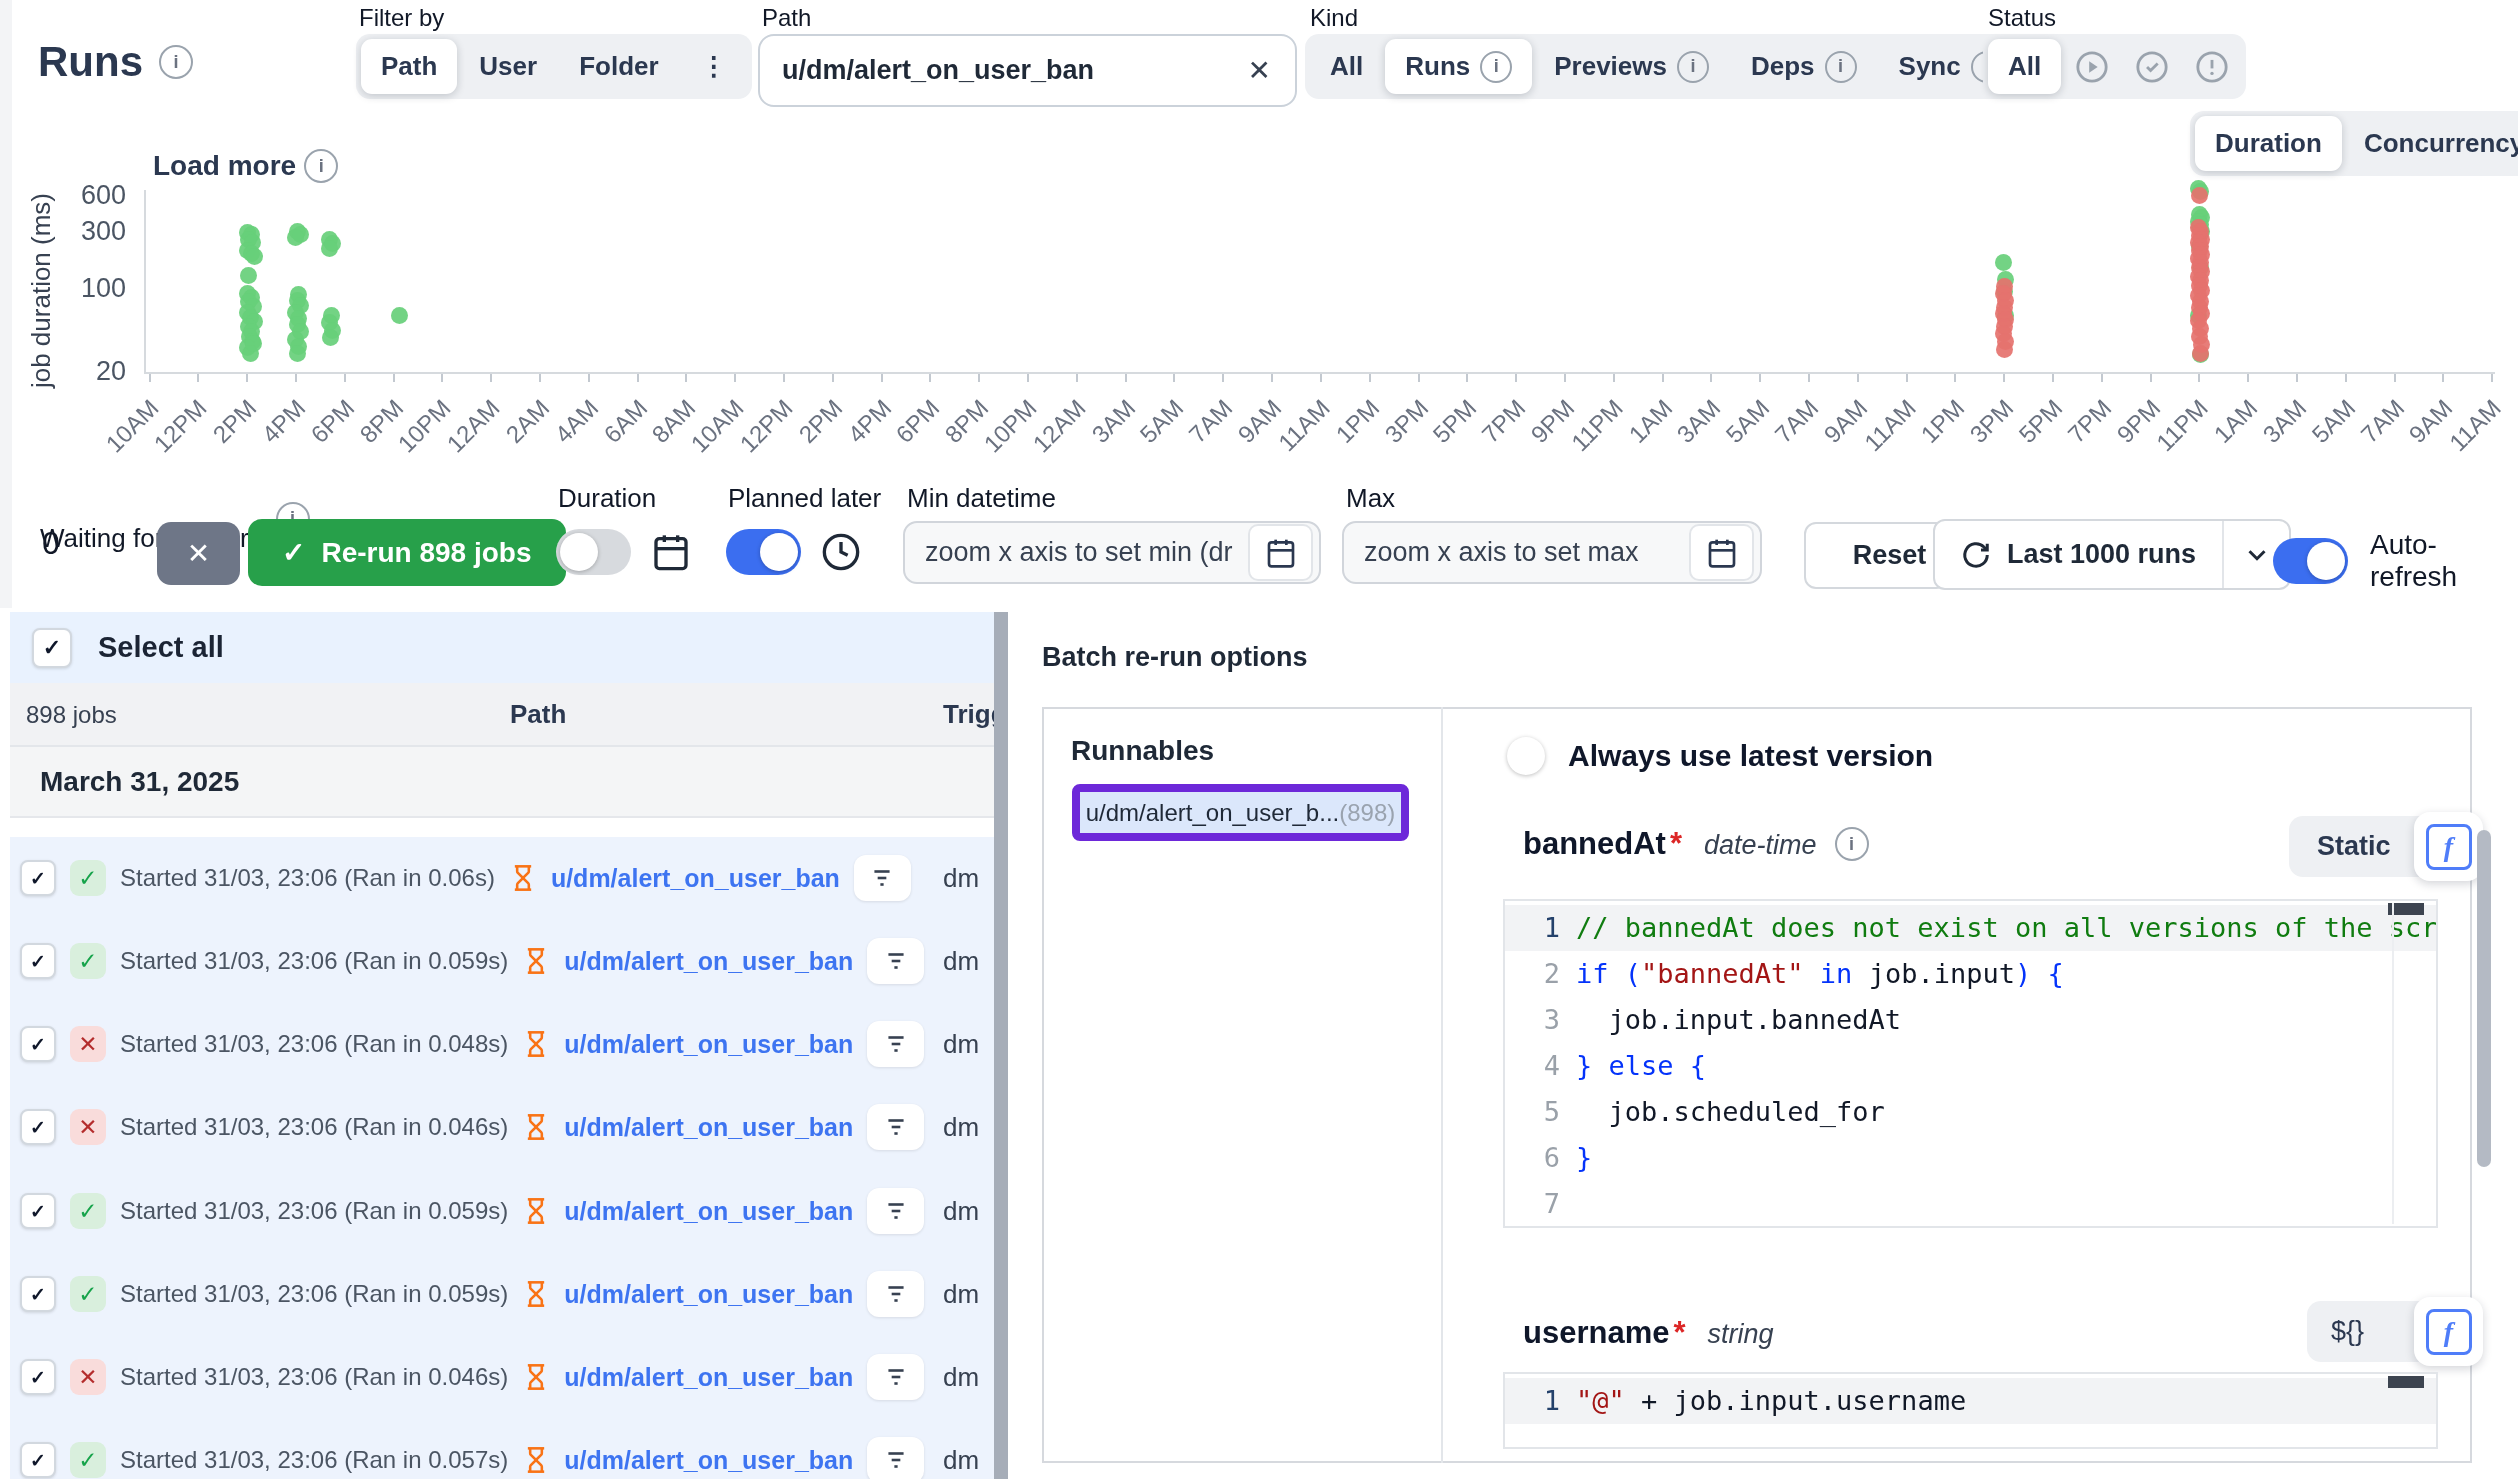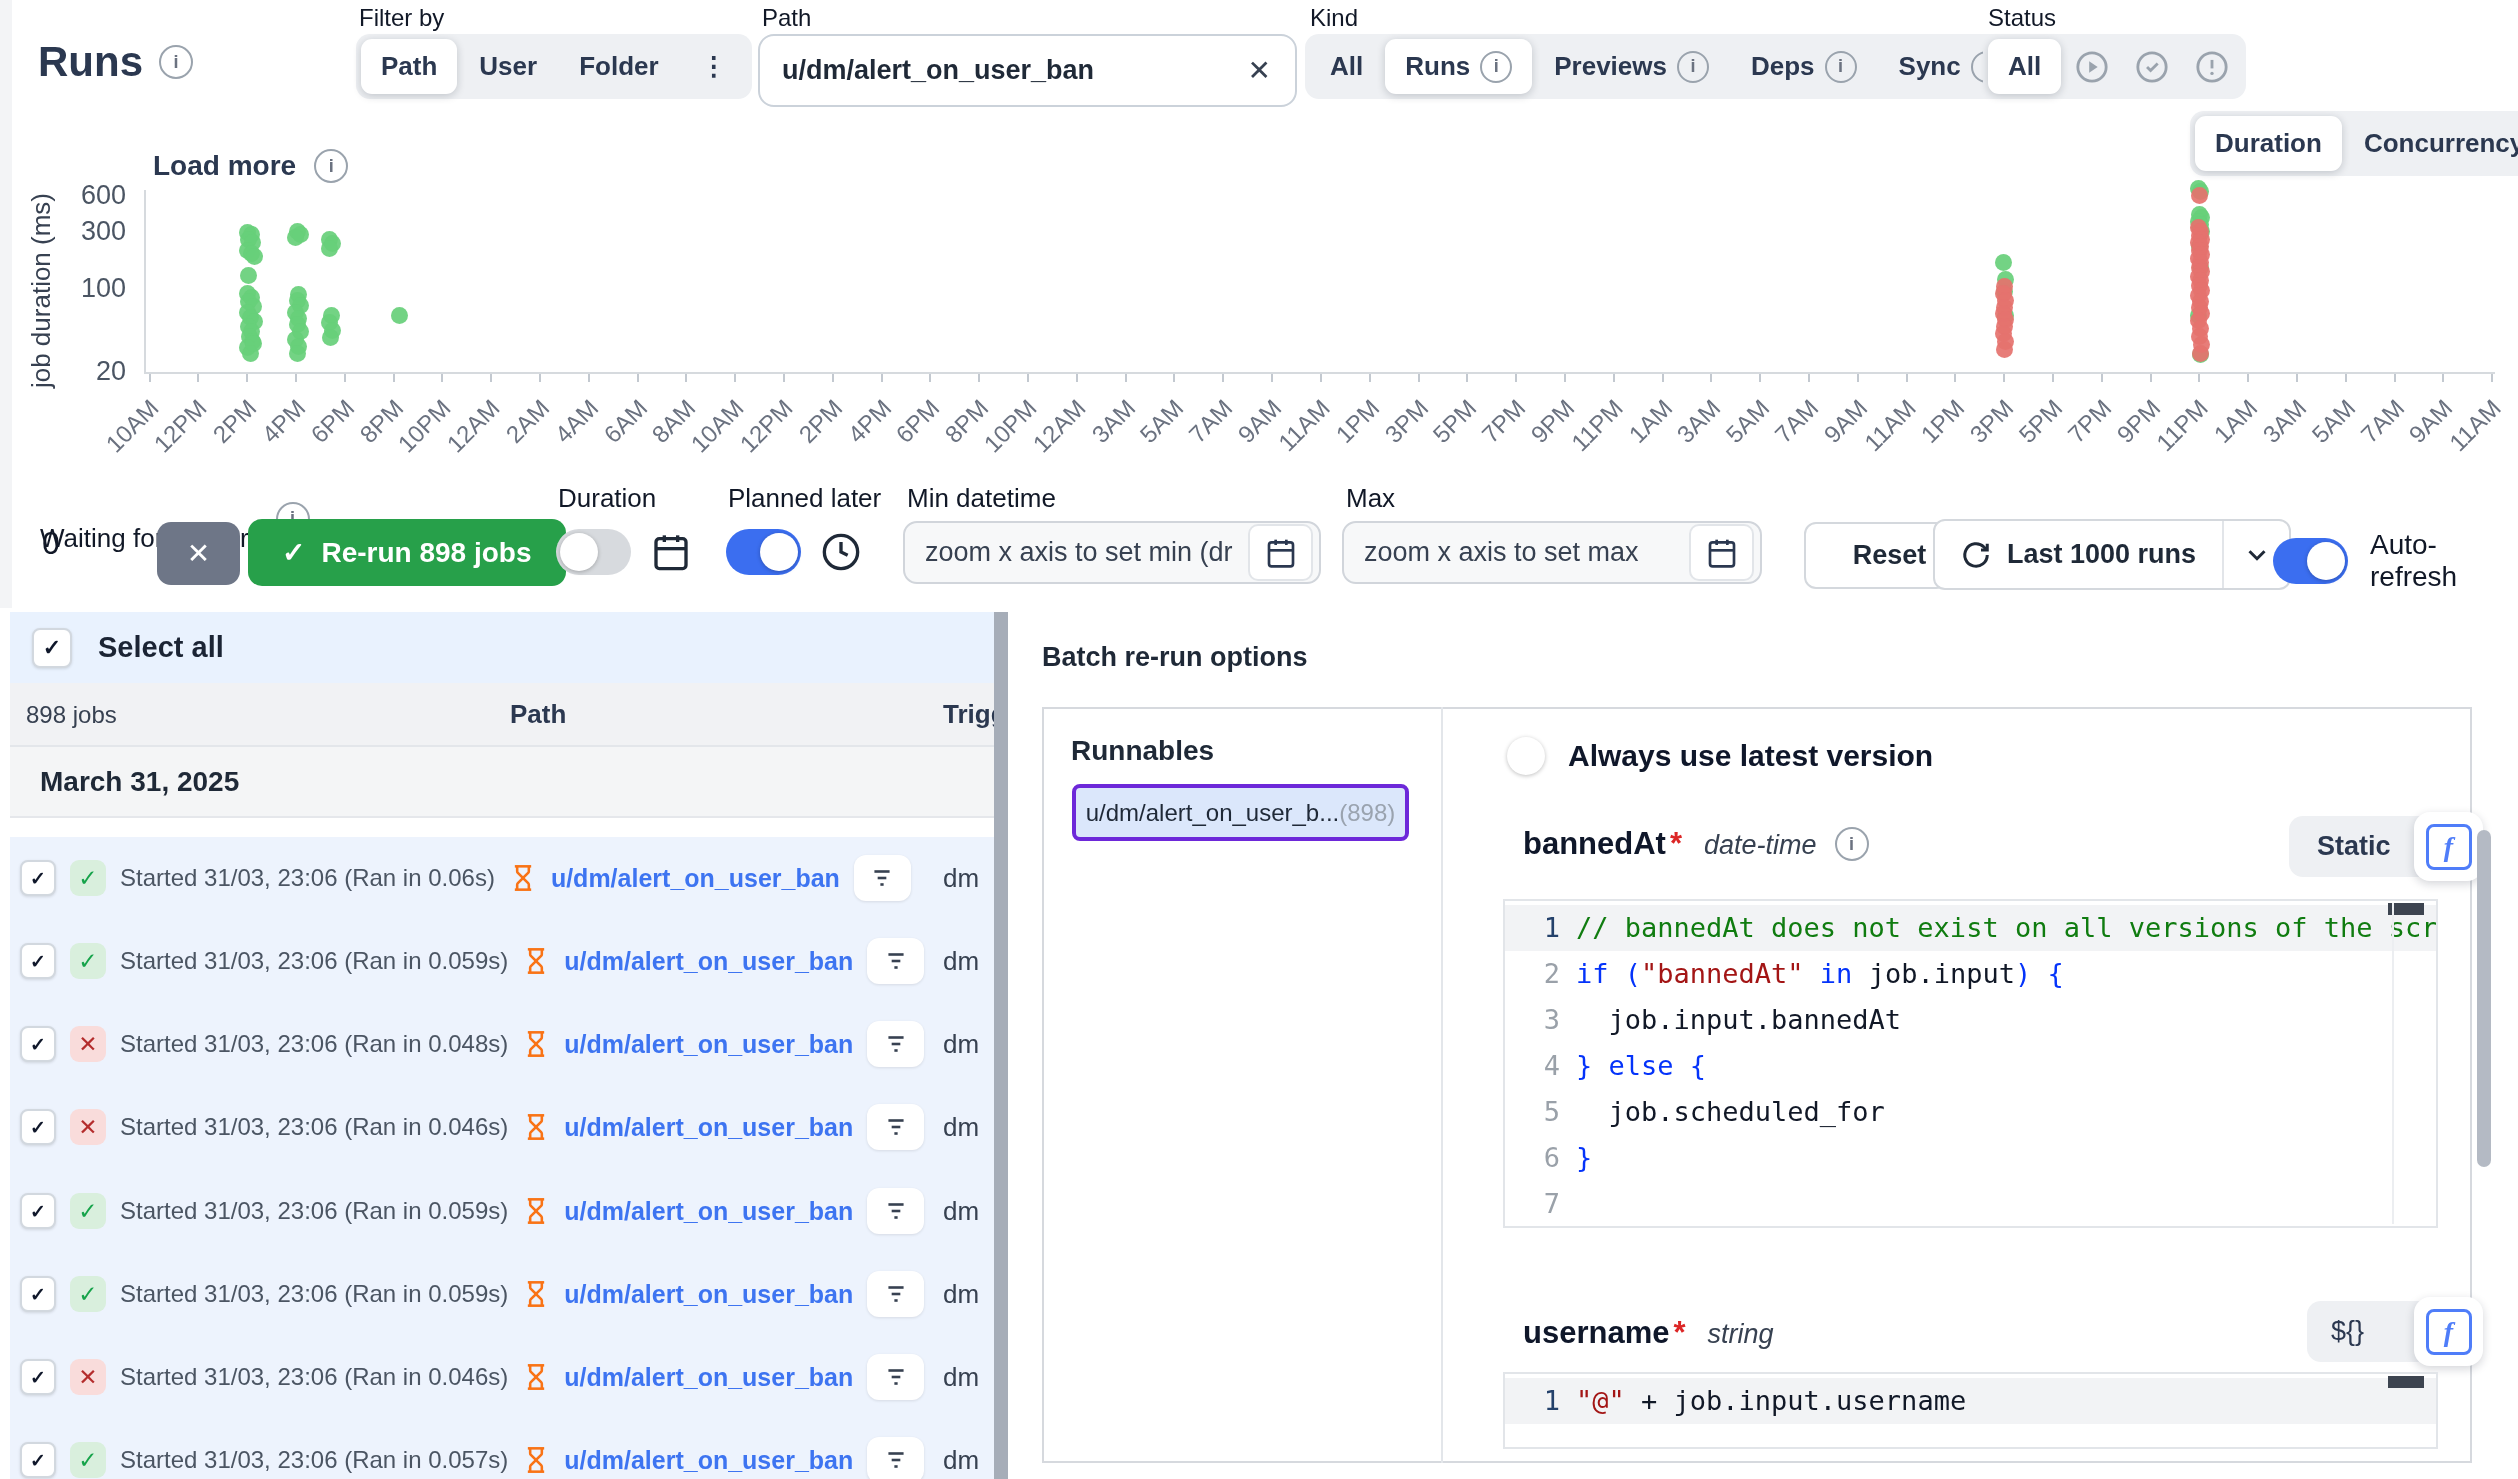--- a/index.html
+++ b/index.html
@@ -19,21 +19,21 @@
          border:2px solid #9aa3ad;color:#6b7280;font-size:18px;font-weight:700;font-style:normal;flex:0 0 auto;}
   .kebab{font-size:30px;font-weight:700;color:#2b3850;padding:0 10px;}
   .input-box{background:#fff;border:2px solid #cbd2da;border-radius:16px;display:flex;align-items:center;}
   .path-input{left:758px;top:34px;width:493px;height:69px;padding:0 20px 0 22px;}
   .path-input .val{flex:1;font-size:27px;font-weight:700;color:#1f2937;white-space:nowrap;overflow:hidden;}
   .clear-x{font-size:28px;color:#374151;cursor:pointer;padding:0 4px;}
   .btn-dark{background:#3d4a66;color:#fff;border-radius:12px;display:flex;align-items:center;justify-content:center;
             gap:16px;font-size:27px;font-weight:700;cursor:pointer;}
 
   
-  .load-more{left:153px;top:149px;display:flex;align-items:center;gap:18px;font-size:28px;font-weight:700;color:#2b3850;cursor:pointer;}
+  .load-more{left:153px;top:149px;display:flex;align-items:center;gap:8px;font-size:28px;font-weight:700;color:#2b3850;cursor:pointer;}
   .yaxis-title{left:-87px;top:275px;width:257px;text-align:center;transform:rotate(-90deg);font-size:26px;color:#374151;}
   .ylab{position:absolute;width:69px;text-align:right;font-size:27px;color:#4b5563;}
   .axis-x{left:144px;top:372px;width:2351px;height:2px;background:#d6dade;}
   .axis-y{left:144px;top:190px;width:2px;height:184px;background:#d6dade;}
   .tickmark{position:absolute;top:374px;width:2px;height:8px;background:#c3c9d0;}
   .xlab{position:absolute;top:394px;width:0;}
   .xlab span{position:absolute;right:4px;top:0;transform:rotate(-45deg);transform-origin:100% 0;
              font-size:24px;color:#6b7280;white-space:nowrap;}
   .pt{position:absolute;width:17px;height:17px;border-radius:50%;opacity:.92;cursor:pointer;}
 
@@ -84,21 +84,21 @@
          justify-content:center;box-shadow:0 1px 3px rgba(0,0,0,.10);cursor:pointer;flex:0 0 auto;}
   .jtrig{position:absolute;left:933px;top:26px;font-size:26px;color:#374151;}
   .jcut{position:absolute;left:984px;top:18px;width:22px;height:48px;background:#fff;border-radius:12px 0 0 12px;}
   .splitter{left:994px;top:612px;width:14px;height:867px;background:#a6adb8;cursor:col-resize;}
 
   
   .rr-title{left:1042px;top:642px;font-size:27px;font-weight:700;color:#1f2937;}
   .rr-box{left:1042px;top:707px;width:1430px;height:756px;border:2px solid #d6d9de;background:#fff;box-sizing:border-box;}
   .runnables-col{left:1042px;top:707px;width:401px;height:756px;border-right:2px solid #e3e6ea;box-sizing:border-box;}
   .runnables-h{left:1071px;top:735px;font-size:28px;font-weight:700;color:#1f2937;}
-  .chip{left:1072px;top:784px;width:337px;height:57px;background:#dbe7fb;border:4px solid #6d28d9;border-radius:8px;
+  .chip{left:1072px;top:784px;width:337px;height:57px;background:#dbe7fb;border:8px solid #6d28d9;border-radius:8px;
         display:flex;align-items:center;justify-content:center;gap:0;font-size:24px;color:#1f2937;cursor:pointer;box-sizing:border-box;}
   .chip .cnt{color:#9aa3af;}
   .latest-label{left:1568px;top:739px;font-size:30px;font-weight:700;color:#0f172a;}
   .fieldname{font-size:31px;font-weight:700;color:#0f172a;}
   .fieldstar{color:#dc2626;}
   .fieldtype{font-size:27px;font-style:italic;color:#374151;margin-left:18px;}
   .mode-ctl{position:absolute;height:65px;}
   .mode-pill{position:absolute;left:0;top:0;height:61px;background:#eef0f3;border-radius:14px;display:flex;
              align-items:center;padding:0 91px 0 28px;font-size:27px;font-weight:700;color:#2b3850;cursor:pointer;}
   .fbtn{position:absolute;right:0;top:-4px;width:69px;height:69px;background:#fff;border-radius:16px;

